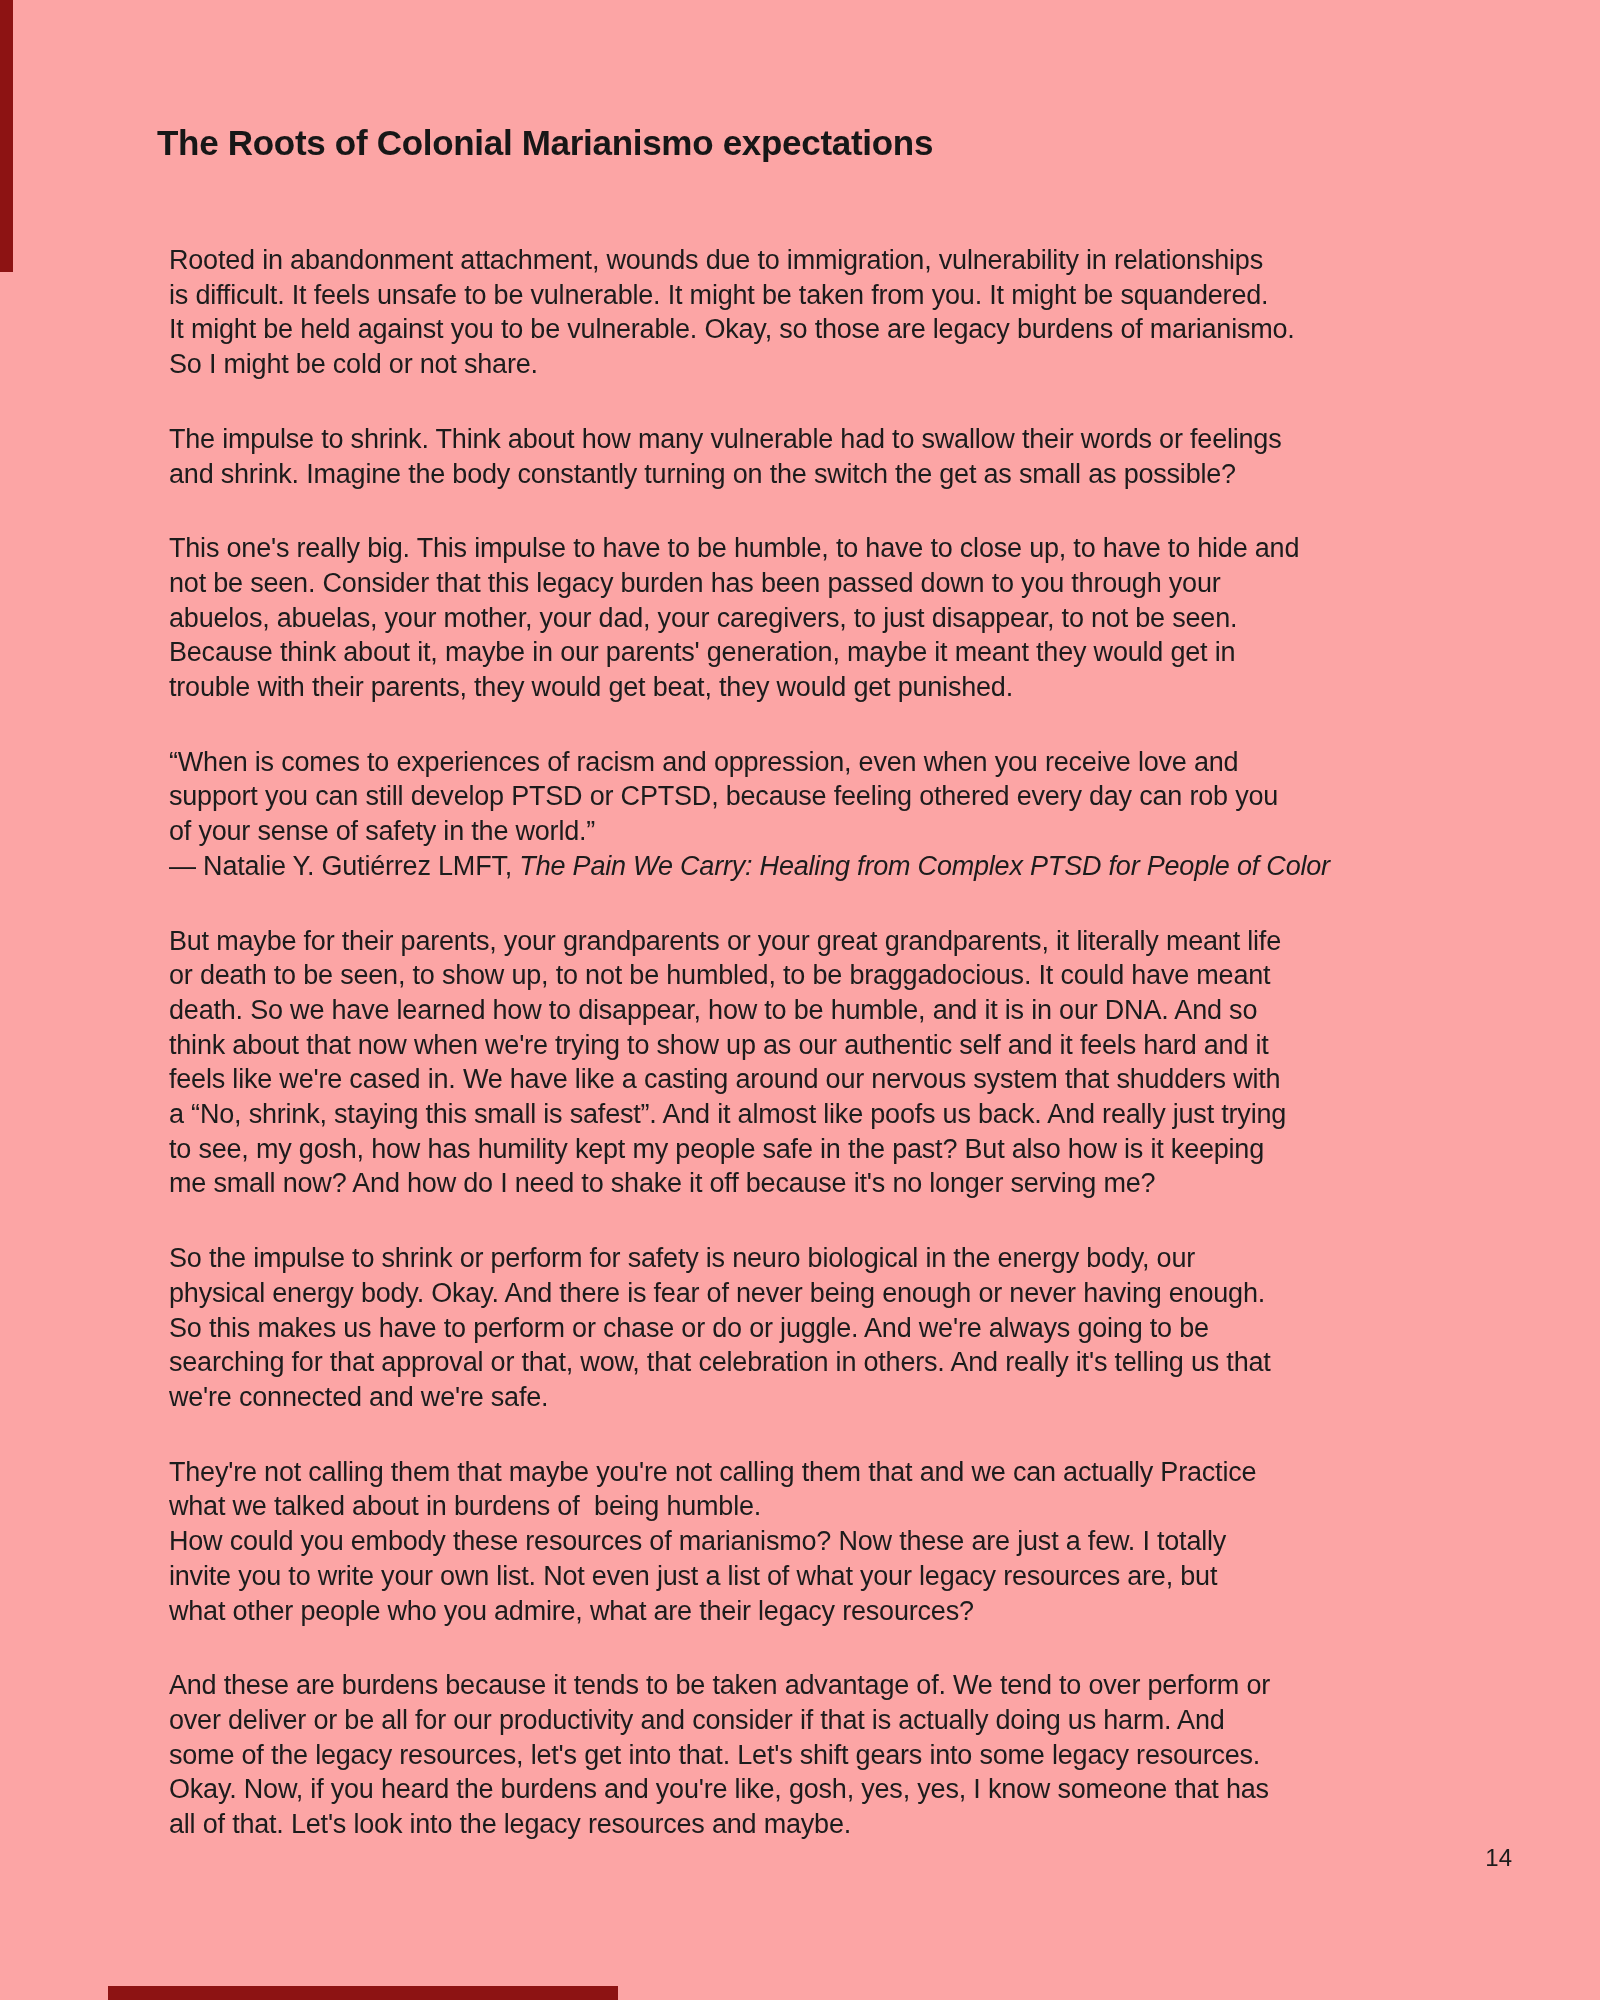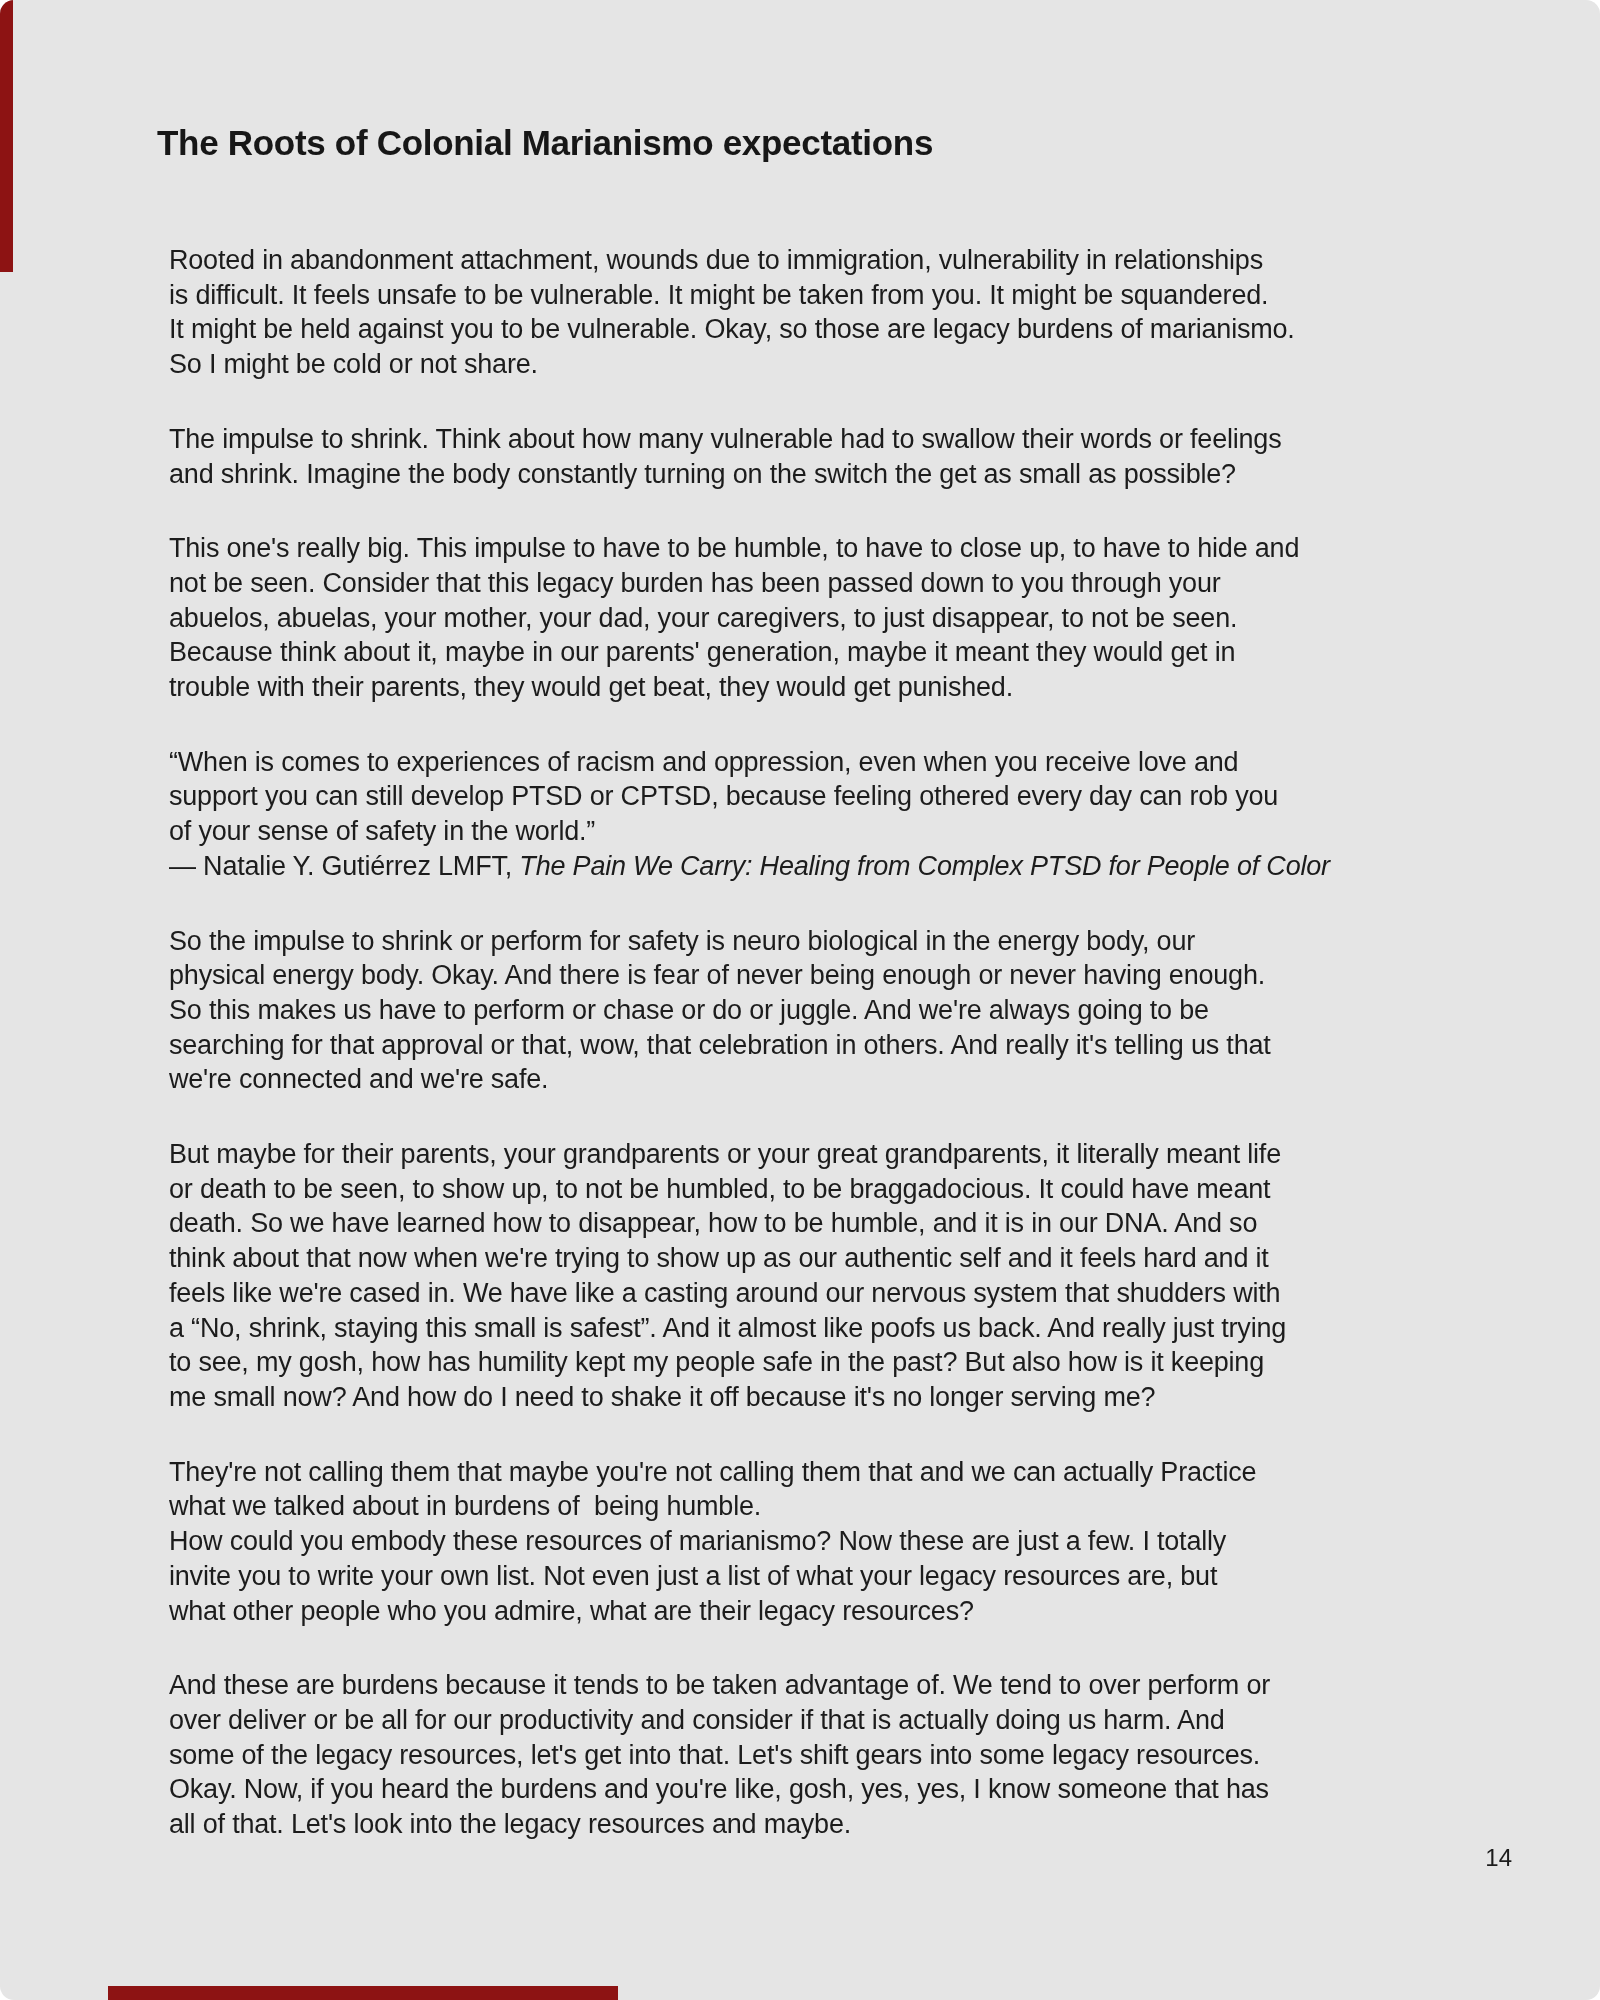--- a/index.html
+++ b/index.html
@@ -1,21 +1,20 @@
 <!DOCTYPE html>
 <html><head>
 <meta charset="utf-8">
 <style>
   html,body { margin:0; padding:0; background:#ffffff; }
   .page {
     position:relative; width:1600px; height:2000px;
-    background:#e5e5e5; overflow:hidden;
+    background:#fca5a5; overflow:hidden;
     font-family:"Liberation Sans", sans-serif;
     color:#1c1c1c;
-    border-radius:14px;
   }
   .edge-bar { position:absolute; }
   .edge-bar.left   { left:0; top:0; width:13px; height:272px; }
   .edge-bar.bottom { left:108px; top:1986px; width:510px; height:14px; }
   .doc-title {
     position:absolute; left:157px; top:122px; margin:0;
     font-size:35px; line-height:42px; font-weight:700;
     letter-spacing:-0.3px; color:#171717;
   }
   .body-col {
@@ -51,33 +50,33 @@
     <p class="para pre">The impulse to shrink. Think about how many vulnerable had to swallow their words or feelings
 and shrink. Imagine the body constantly turning on the switch the get as small as possible?</p>
     <p class="para pre">This one's really big. This impulse to have to be humble, to have to close up, to have to hide and
 not be seen. Consider that this legacy burden has been passed down to you through your
 abuelos, abuelas, your mother, your dad, your caregivers, to just disappear, to not be seen.
 Because think about it, maybe in our parents' generation, maybe it meant they would get in
 trouble with their parents, they would get beat, they would get punished.</p>
     <p class="para"><span class="pre">“When is comes to experiences of racism and oppression, even when you receive love and
 support you can still develop PTSD or CPTSD, because feeling othered every day can rob you
 of your sense of safety in the world.”</span><br><span>— Natalie Y. Gutiérrez LMFT, </span><em class="book-title">The Pain We Carry: Healing from Complex PTSD for People of Color</em></p>
-    <p class="para pre">So the impulse to shrink or perform for safety is neuro biological in the energy body, our
-physical energy body. Okay. And there is fear of never being enough or never having enough.
-So this makes us have to perform or chase or do or juggle. And we're always going to be
-searching for that approval or that, wow, that celebration in others. And really it's telling us that
-we're connected and we're safe.</p>
     <p class="para pre">But maybe for their parents, your grandparents or your great grandparents, it literally meant life
 or death to be seen, to show up, to not be humbled, to be braggadocious. It could have meant
 death. So we have learned how to disappear, how to be humble, and it is in our DNA. And so
 think about that now when we're trying to show up as our authentic self and it feels hard and it
 feels like we're cased in. We have like a casting around our nervous system that shudders with
 a “No, shrink, staying this small is safest”. And it almost like poofs us back. And really just trying
 to see, my gosh, how has humility kept my people safe in the past? But also how is it keeping
 me small now? And how do I need to shake it off because it's no longer serving me?</p>
+    <p class="para pre">So the impulse to shrink or perform for safety is neuro biological in the energy body, our
+physical energy body. Okay. And there is fear of never being enough or never having enough.
+So this makes us have to perform or chase or do or juggle. And we're always going to be
+searching for that approval or that, wow, that celebration in others. And really it's telling us that
+we're connected and we're safe.</p>
     <p class="para pre">They're not calling them that maybe you're not calling them that and we can actually Practice
 what we talked about in burdens of  being humble.
 How could you embody these resources of marianismo? Now these are just a few. I totally
 invite you to write your own list. Not even just a list of what your legacy resources are, but
 what other people who you admire, what are their legacy resources?</p>
     <p class="para pre">And these are burdens because it tends to be taken advantage of. We tend to over perform or
 over deliver or be all for our productivity and consider if that is actually doing us harm. And
 some of the legacy resources, let's get into that. Let's shift gears into some legacy resources.
 Okay. Now, if you heard the burdens and you're like, gosh, yes, yes, I know someone that has
 all of that. Let's look into the legacy resources and maybe.</p>

